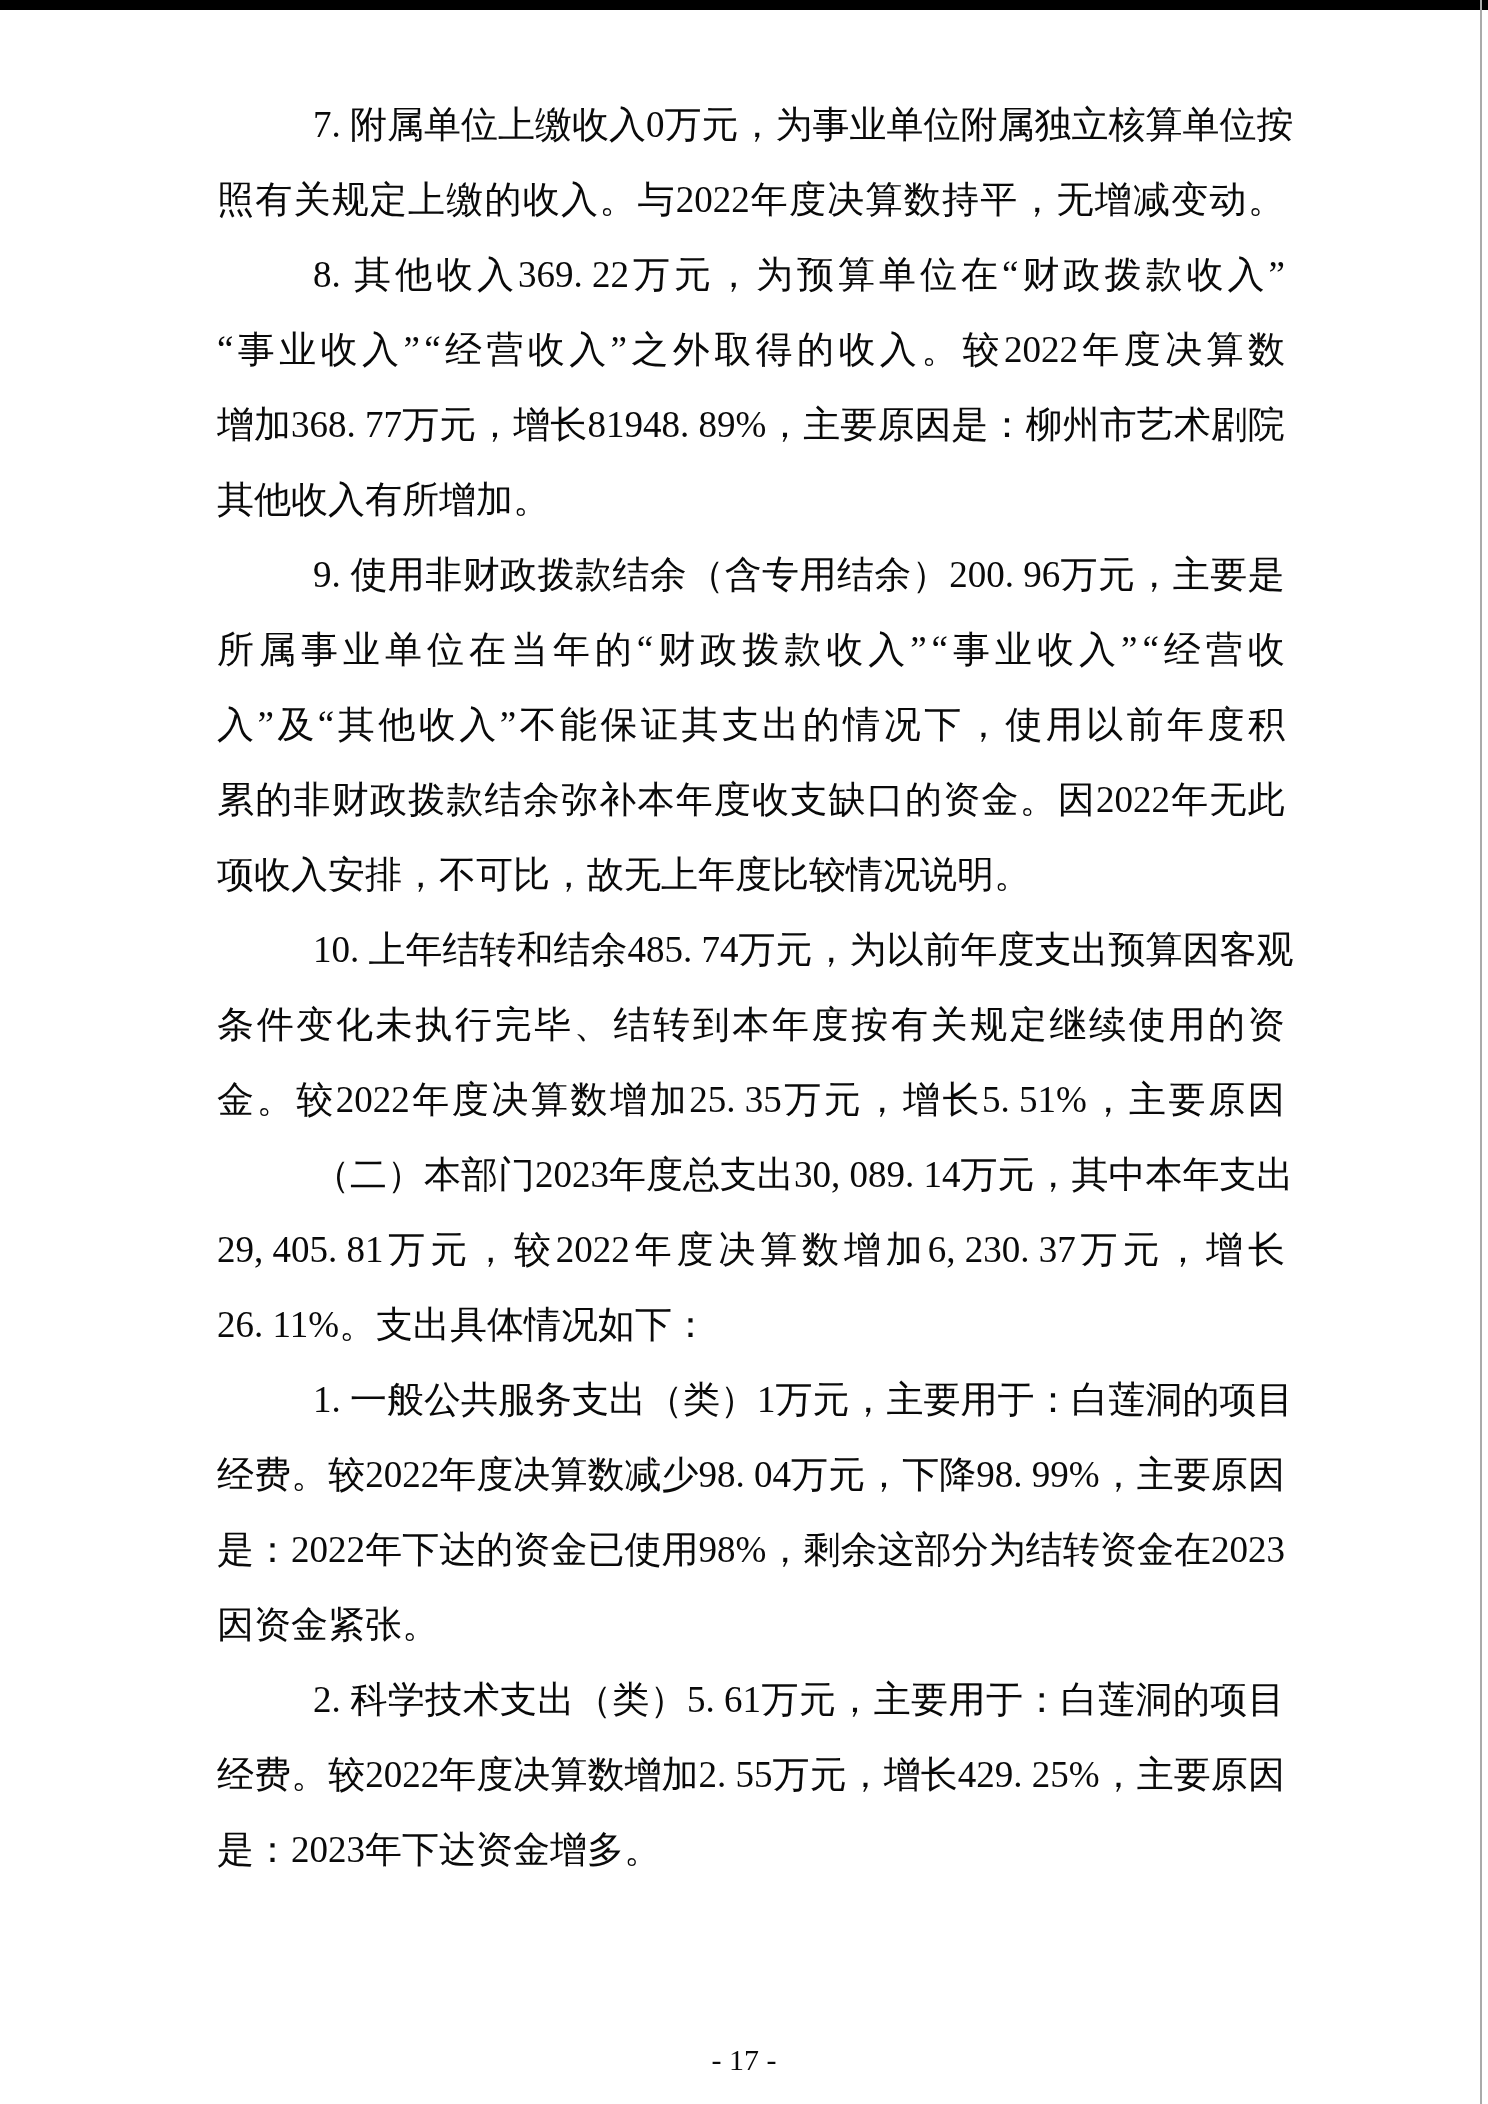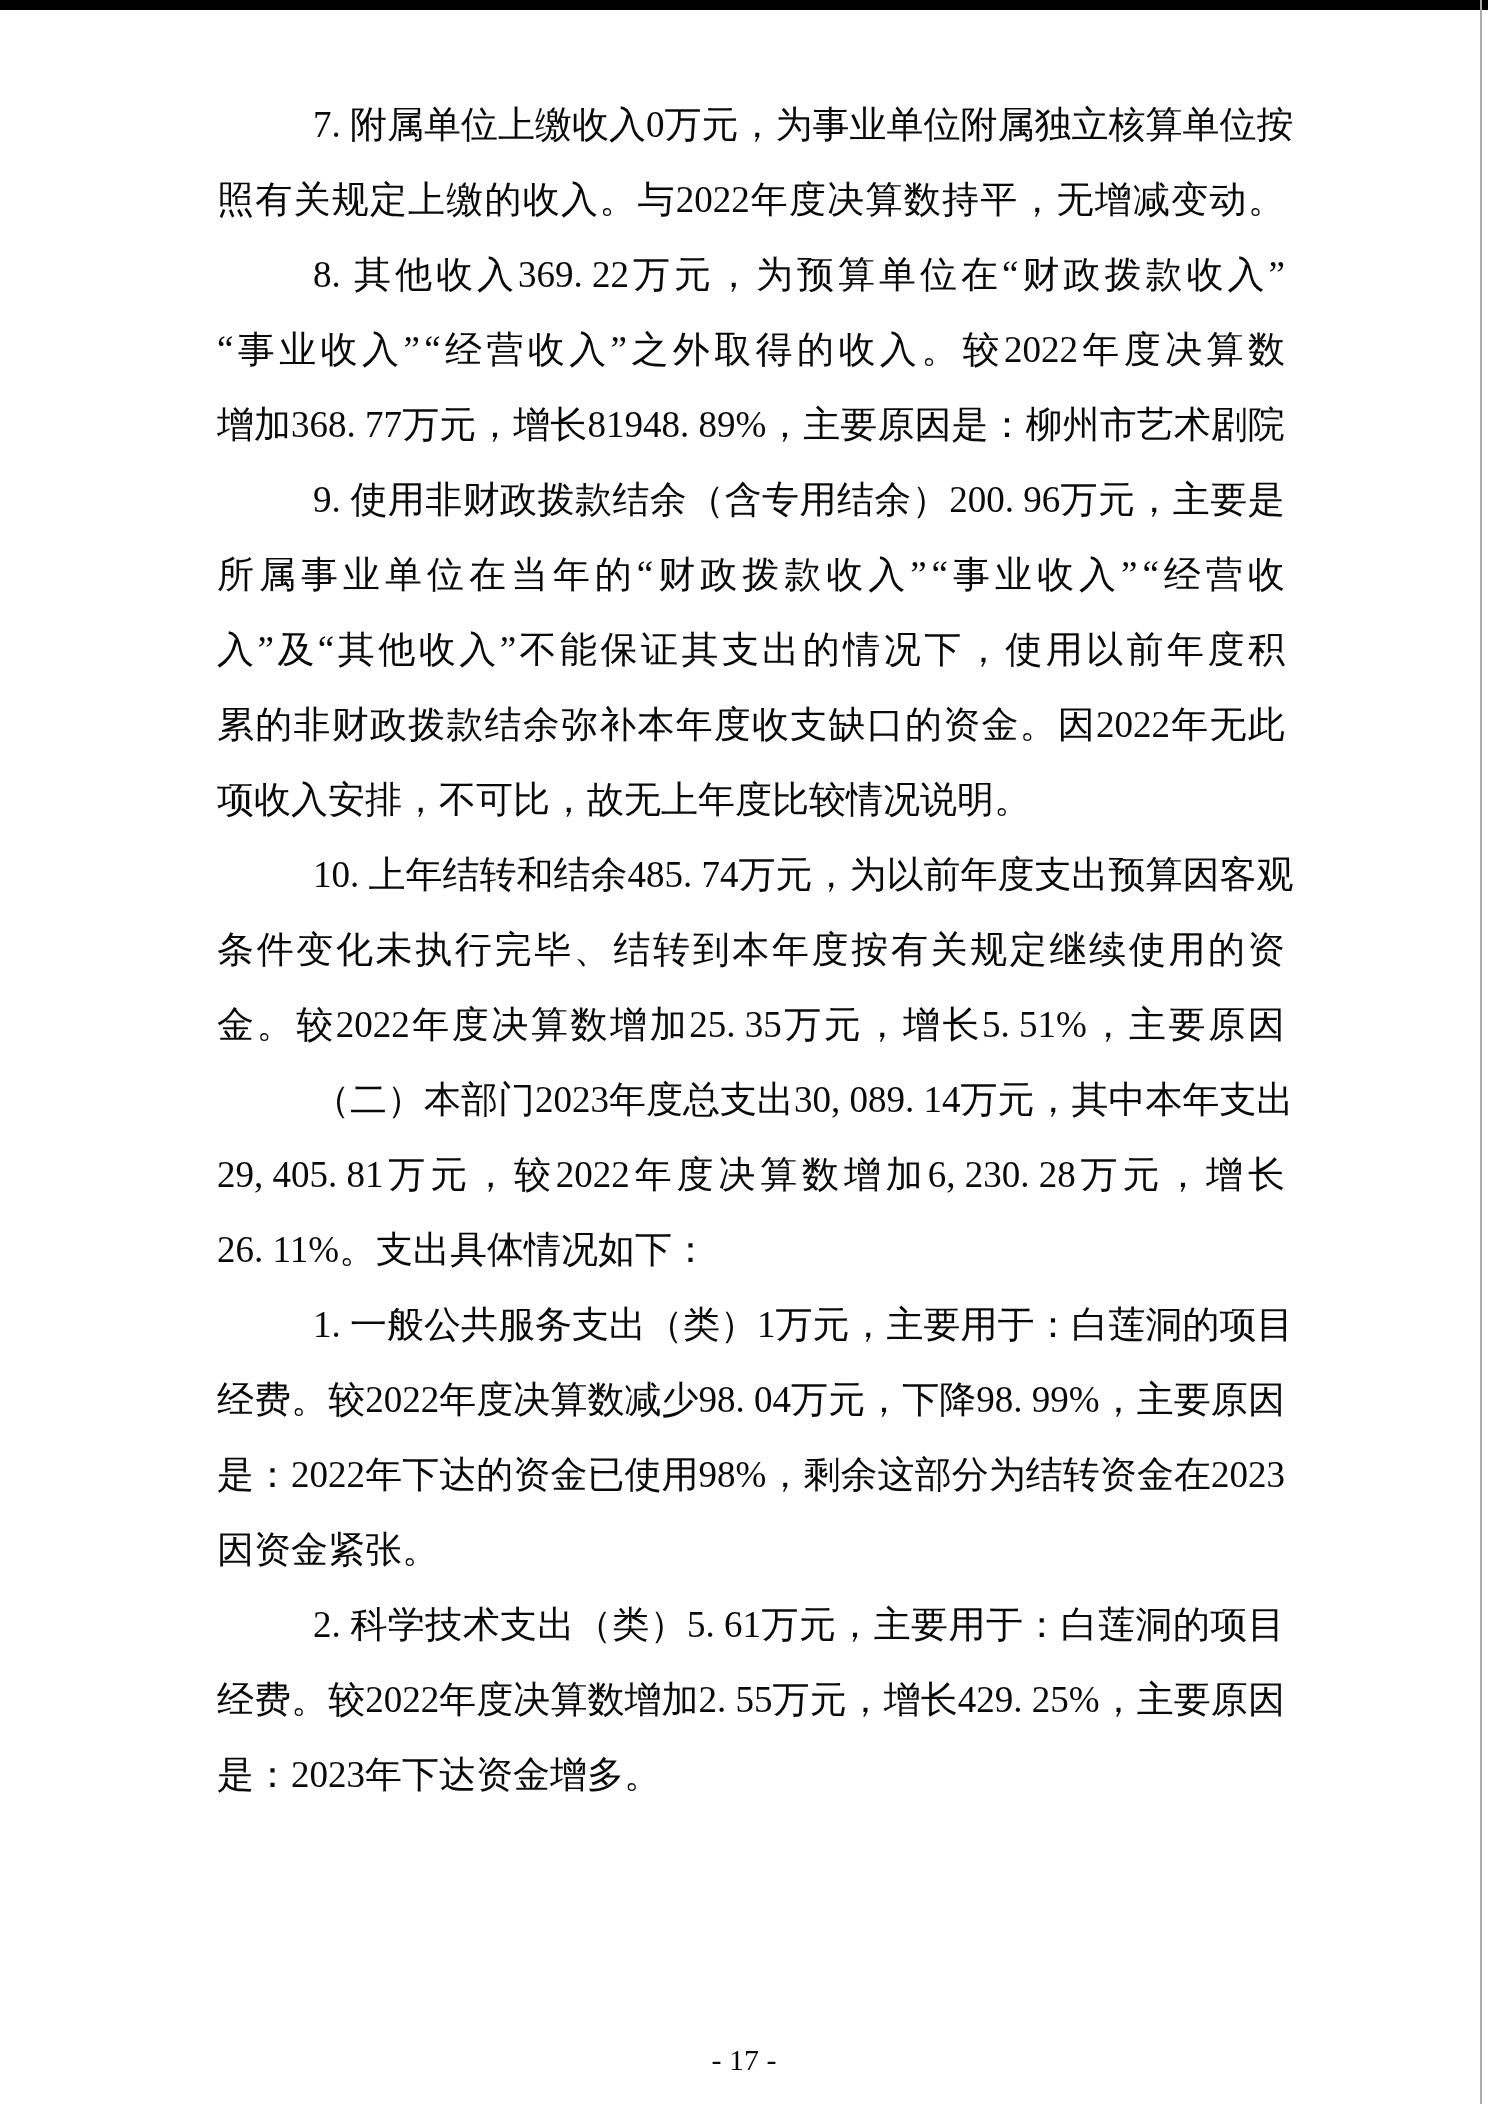--- a/index.html
+++ b/index.html
@@ -175,20 +175,21 @@
           <span>是</span>
           <span>：</span>
           <span>柳</span>
           <span>州</span>
           <span>市</span>
           <span>艺</span>
           <span>术</span>
           <span>剧</span>
           <span>院</span>
         </div>
+        <div class="line left">其他收入有所增加。</div>
       </div>
       <div class="para">
         <div class="line fill indent">
           <span>9. </span>
           <span>使</span>
           <span>用</span>
           <span>非</span>
           <span>财</span>
           <span>政</span>
           <span>拨</span>
@@ -415,21 +416,21 @@
           <span>，</span>
           <span>较</span>
           <span>2022</span>
           <span>年</span>
           <span>度</span>
           <span>决</span>
           <span>算</span>
           <span>数</span>
           <span>增</span>
           <span>加</span>
-          <span>6, 230. 28</span>
+          <span>6, 230. 37</span>
           <span>万</span>
           <span>元</span>
           <span>，</span>
           <span>增</span>
           <span>长</span>
         </div>
         <div class="line left">26. 11%。支出具体情况如下：</div>
       </div>
       <div class="para">
         <div class="line fill indent">

